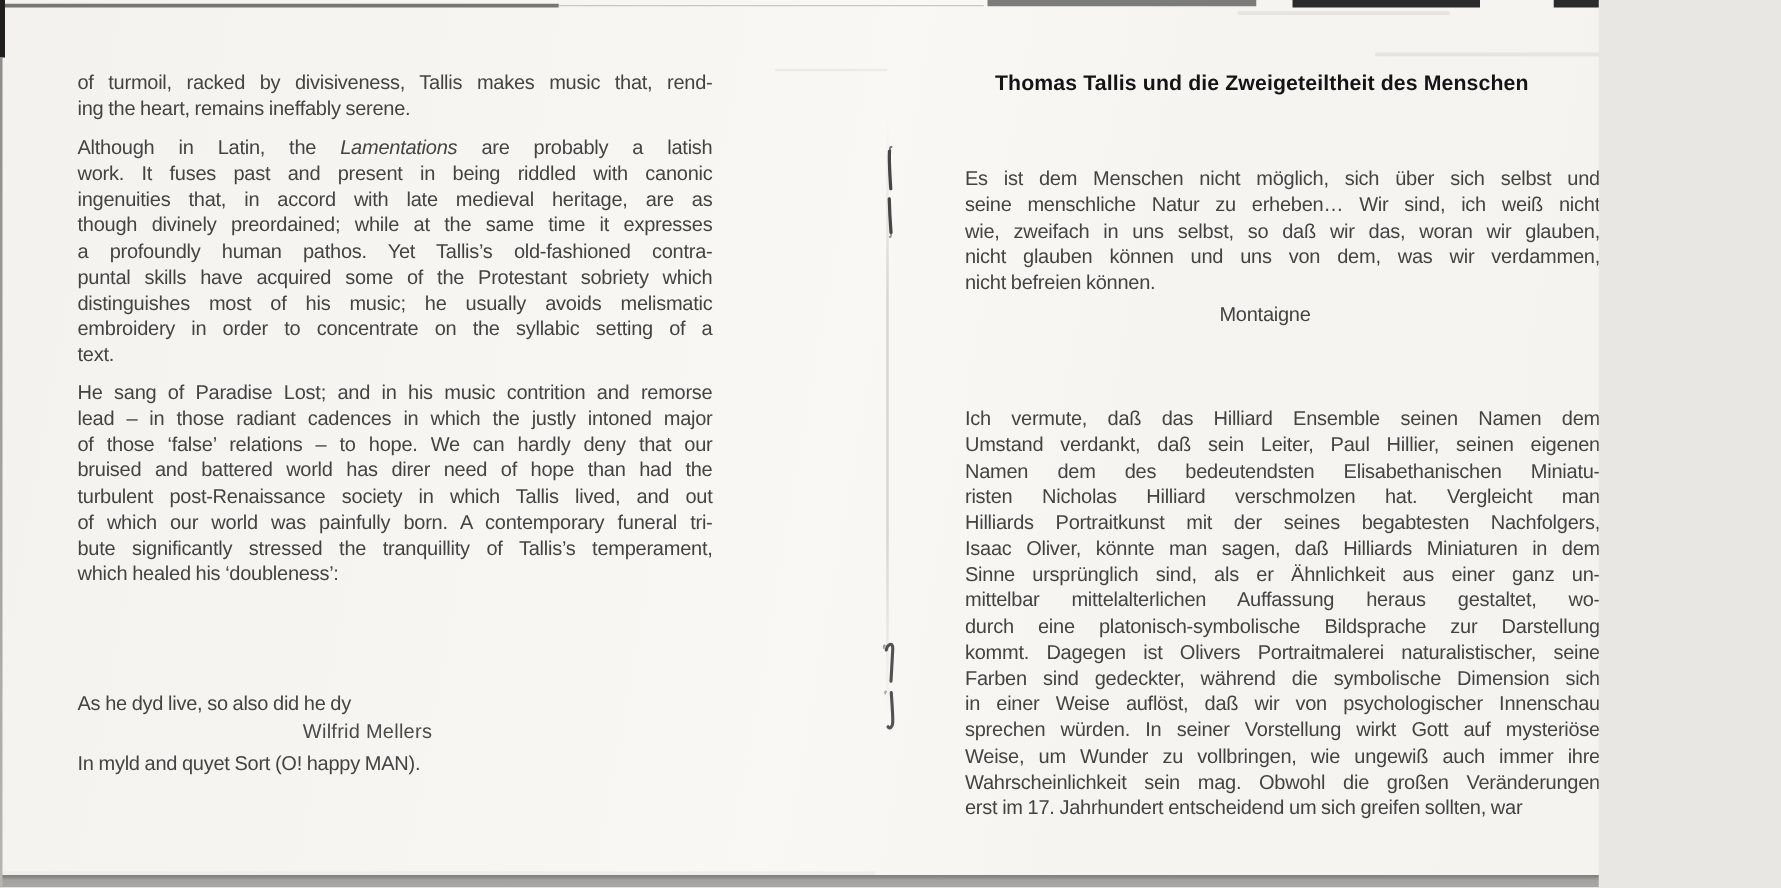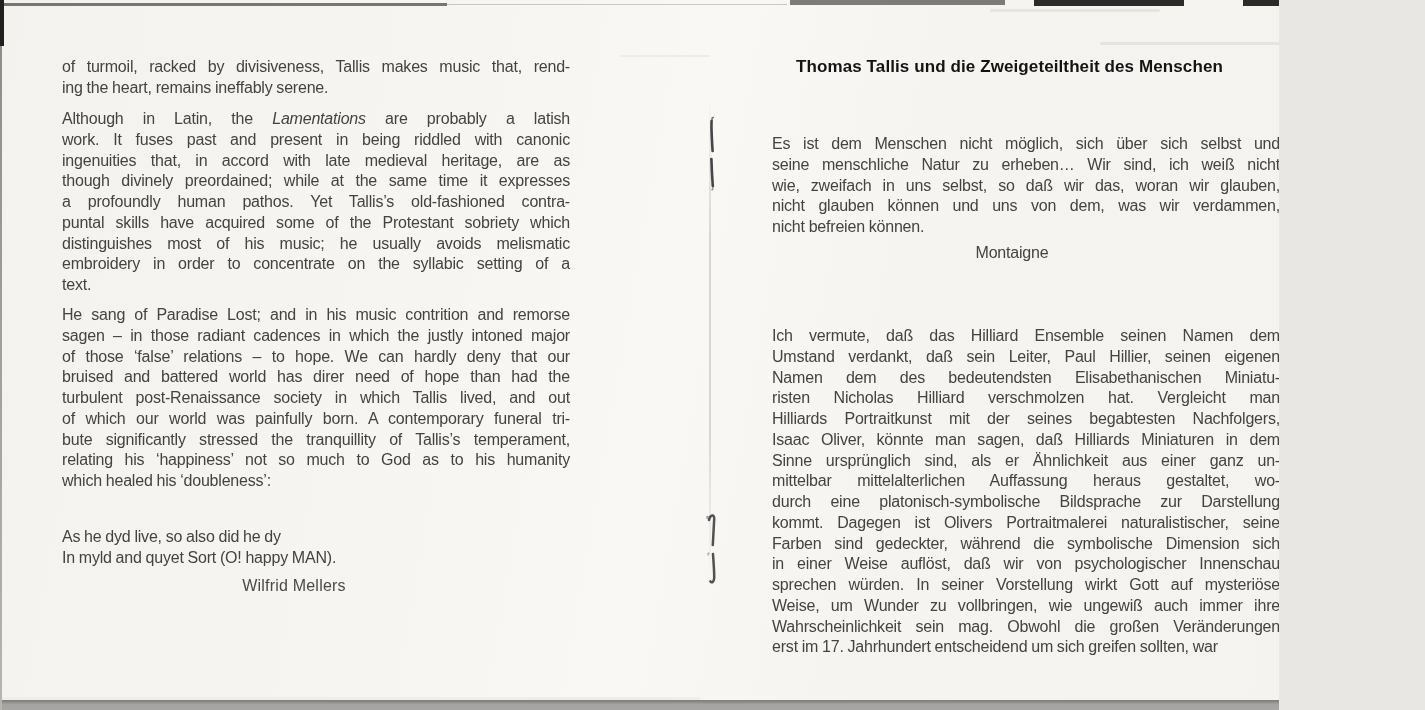--- a/index.html
+++ b/index.html
@@ -6,21 +6,21 @@
   .scan{
     position:relative;width:1279px;height:710px;overflow:hidden;
     background:linear-gradient(100deg,#f3f2ee 0%,#f7f6f2 40%,#f9f8f4 52%,#f5f4f0 70%,#f4f3ef 100%);
     font-family:"Liberation Sans","DejaVu Sans",sans-serif;
     color:#434343;
   }
   .block{position:absolute;}
   .lines{font-size:16px;line-height:20.75px;letter-spacing:-0.2px;word-spacing:-0.4px;}
   .line{text-align:justify;text-align-last:justify;}
   .line.last{text-align-last:left;}
-  .noj .line, .noj .line.last{text-align:left;text-align-last:left;}
+  .noj .line, .noj .line.last{text-align:left;text-align-last:left;margin-top:27px;}
   .italic{}
   .page-title{font-weight:bold;font-size:17px;line-height:20px;color:#141414;letter-spacing:0.1px;margin-left:24px;}
   .right-align{text-align:center;}
   .sig{font-size:16px;letter-spacing:0.2px;color:#4a4a4a;}
   
   .edge{position:absolute;}
   .gutter-crease{position:absolute;left:709px;top:95px;width:2px;height:480px;
     background:linear-gradient(to bottom,rgba(210,208,202,0),rgba(205,203,197,.75) 30%,rgba(205,203,197,.75) 70%,rgba(210,208,202,0));}
   .smudge{position:absolute;background:#d9d8d3;opacity:.55;border-radius:2px;filter:blur(.6px);}
   .staple{position:absolute;}
@@ -77,27 +77,26 @@
         <div class="line">though divinely preordained; while at the same time it expresses</div>
         <div class="line">a profoundly human pathos. Yet Tallis’s old-fashioned contra-</div>
         <div class="line">puntal skills have acquired some of the Protestant sobriety which</div>
         <div class="line">distinguishes most of his music; he usually avoids melismatic</div>
         <div class="line">embroidery in order to concentrate on the syllabic setting of a</div>
         <div class="line last">text.</div>
       </div>
 
     <div class="block lines" style="left:62px;top:305px;width:508px;">
         <div class="line">He sang of Paradise Lost; and in his music contrition and remorse</div>
-        <div class="line">sagen – in those radiant cadences in which the justly intoned major</div>
+        <div class="line">lead – in those radiant cadences in which the justly intoned major</div>
         <div class="line">of those ‘false’ relations – to hope. We can hardly deny that our</div>
         <div class="line">bruised and battered world has direr need of hope than had the</div>
         <div class="line">turbulent post-Renaissance society in which Tallis lived, and out</div>
         <div class="line">of which our world was painfully born. A contemporary funeral tri-</div>
         <div class="line">bute significantly stressed the tranquillity of Tallis’s temperament,</div>
-        <div class="line">relating his ‘happiness’ not so much to God as to his humanity</div>
         <div class="line last">which healed his ‘doubleness’:</div>
       </div>
 
     <div class="block lines noj italic" style="left:62px;top:527px;width:508px;">
         <div class="line">As he dyd live, so also did he dy</div>
         <div class="line last">In myld and quyet Sort (O! happy MAN).</div>
       </div>
 
     <div class="block sig right-align" style="left:52px;top:577px;width:508px;padding-right:24px;box-sizing:border-box;">Wilfrid Mellers</div>
   </div>

